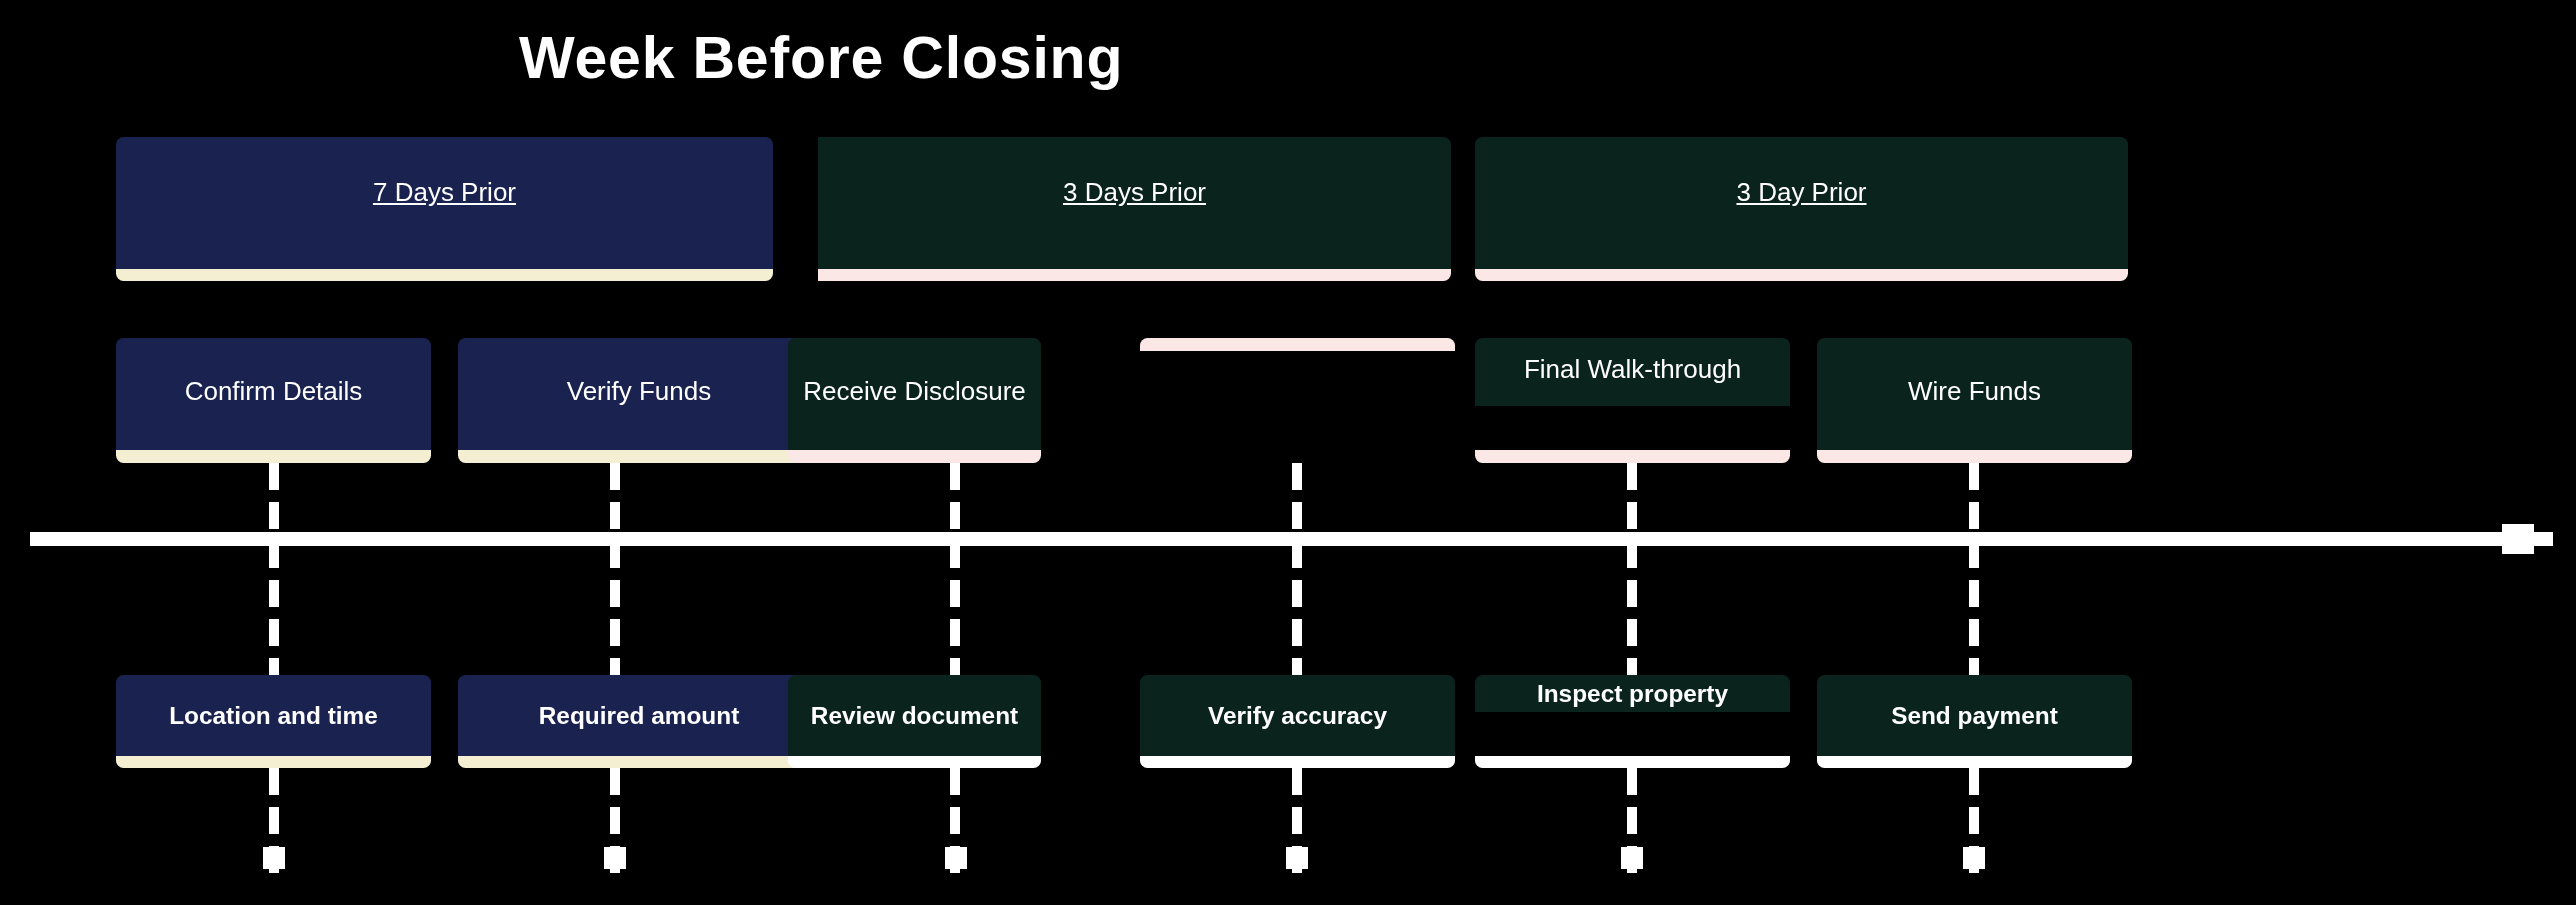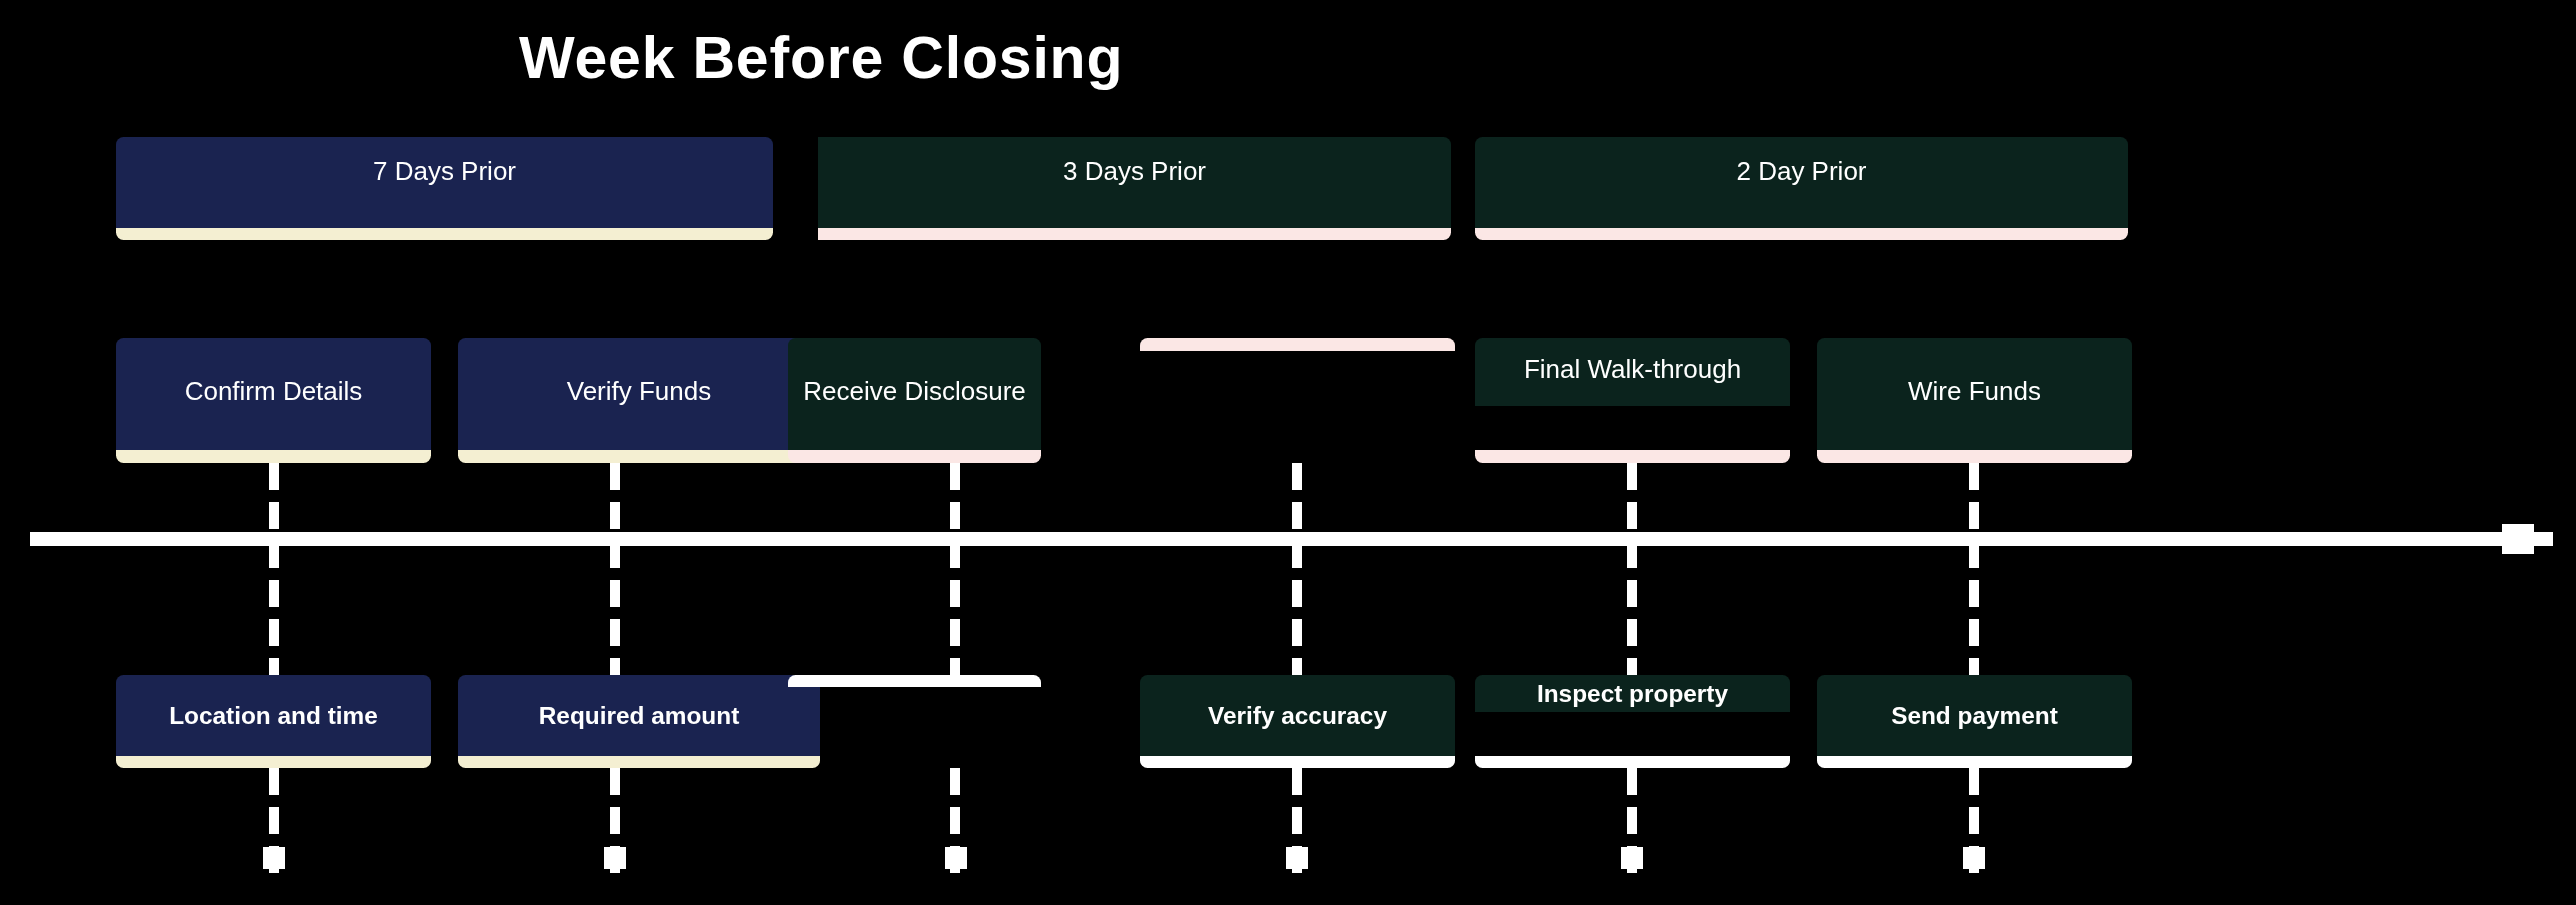--- a/index.html
+++ b/index.html
@@ -25,21 +25,21 @@
     flex:1;display:flex;align-items:center;justify-content:center;
     text-align:center;
   }
   .navy .body{background:var(--navy);}
   .green .body{background:var(--green);}
   .edge{height:11.8px;flex:none;}
   .edge.cream{background:var(--cream);}
   .edge.pink{background:var(--pink);}
   .edge.white{background:var(--white);}
   
-  .phase{top:137px;height:103px;}
+  .phase{top:137px;height:144px;text-decoration:underline;}
   .phase .body{font-size:26px;padding-bottom:22px;}
   .task{top:338px;height:125px;}
   .task .edge{height:12.6px;}
   .task .body{font-size:26px;padding-bottom:5px;}
   .detail{top:675px;height:93px;}
   .detail .body{font-size:24.4px;font-weight:bold;}
   
   .p1{left:116px;width:657px;}
   .p2{left:798px;width:653px;padding-left:20px;}
   .p3{left:1475px;width:653px;}
@@ -72,21 +72,21 @@
 
 <div class="box phase navy p1">
   <div class="body">7 Days Prior</div>
   <div class="edge cream"></div>
 </div>
 <div class="box phase green p2">
   <div class="body">3 Days Prior</div>
   <div class="edge pink"></div>
 </div>
 <div class="box phase green p3">
-  <div class="body">2 Day Prior</div>
+  <div class="body">3 Day Prior</div>
   <div class="edge pink"></div>
 </div>
 
 <div class="box task navy c1">
   <div class="body">Confirm Details</div>
   <div class="edge cream"></div>
 </div>
 <div class="box task navy c2">
   <div class="body">Verify Funds</div>
   <div class="edge cream"></div>
@@ -112,20 +112,21 @@
 
 <div class="box detail navy c1">
   <div class="body">Location and time</div>
   <div class="edge cream"></div>
 </div>
 <div class="box detail navy c2">
   <div class="body">Required amount</div>
   <div class="edge cream"></div>
 </div>
 <div class="box detail green c3">
+  <div class="body">Review document</div>
   <div class="edge white"></div>
 </div>
 <div class="box detail green c4">
   <div class="body">Verify accuracy</div>
   <div class="edge white"></div>
 </div>
 <div class="box detail green c5">
   <div class="body">Inspect property</div>
   <div class="edge white"></div>
 </div>

